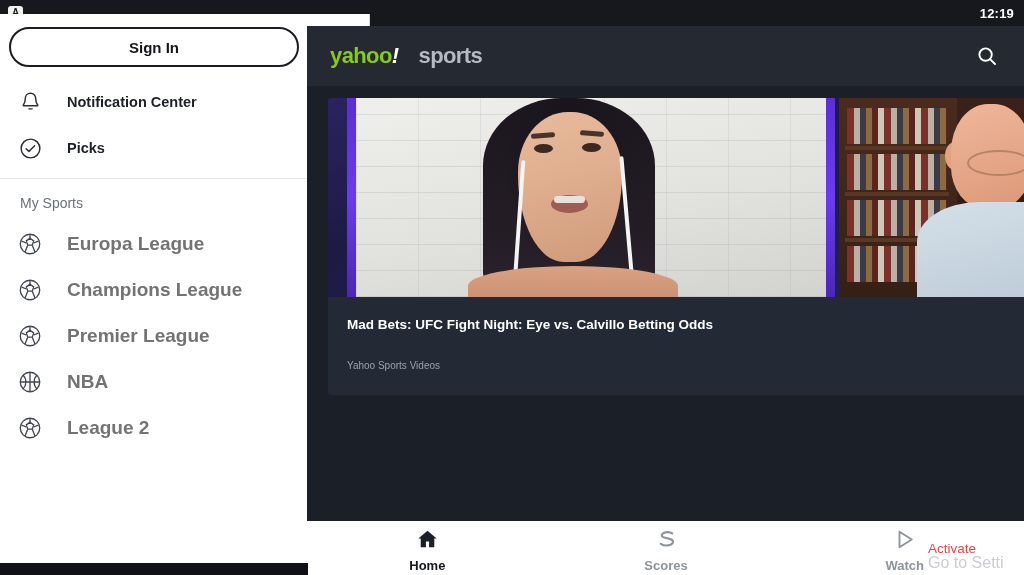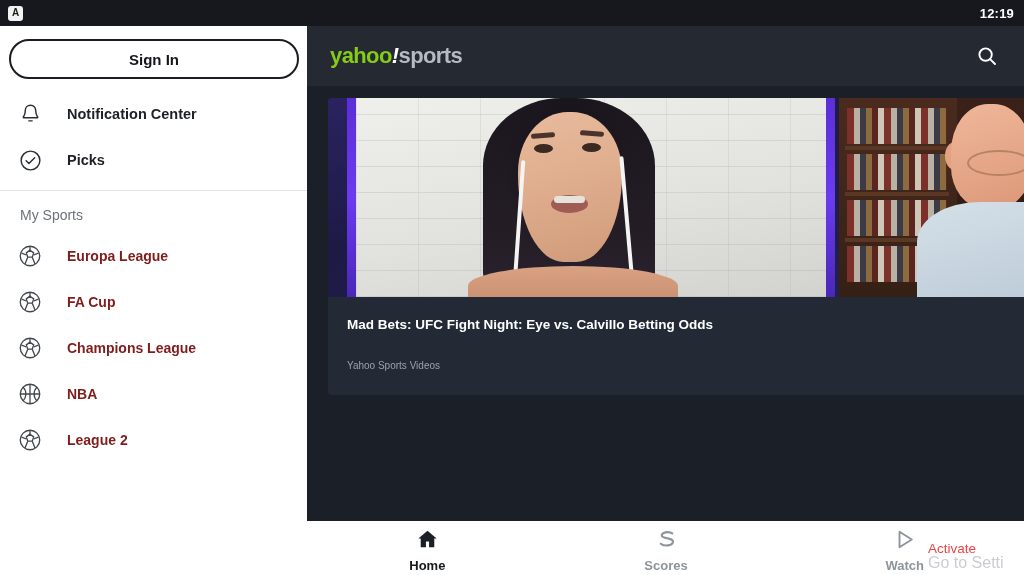--- a/index.html
+++ b/index.html
@@ -24,21 +24,21 @@
     width: 15px; height: 15px; border-radius: 3px;
     background: #f2f2f2; color: #1a1a1a;
     font-size: 10px; font-weight: bold;
     display: flex; align-items: center; justify-content: center;
     line-height: 1;
   }
   .clock { color: #ffffff; font-size: 13px; font-weight: bold; letter-spacing: .2px; }
 
   
   .sidebar {
-    position: absolute; top: 26px; left: 0; width: 370px; height: 549px;
+    position: absolute; top: 14px; left: 0; width: 370px; height: 549px;
     background: #ffffff;
     border-right: 1px solid #dcdcdc;
     overflow: hidden;
   }
   .signin-wrap { padding: 13px 9px 12px 9px; }
   .signin-btn {
     width: 290px; height: 40px;
     border: 2px solid #1b1d22; border-radius: 22px;
     background: #ffffff; color: #14161a;
     font-size: 15px; font-weight: bold;
@@ -57,36 +57,36 @@
   }
   .menu-label { font-size: 14.5px; font-weight: bold; color: #1d2026; }
   .divider { height: 1px; background: #e4e4e6; margin: 7px 0 0 0; }
   .section-head {
     font-size: 14px; color: #6d7278; padding: 16px 0 10px 20px; font-weight: normal;
   }
   .sport-row {
     display: flex; align-items: center;
     height: 46px; padding-left: 14px; cursor: pointer;
   }
-  .sport-label { font-size: 14px; font-weight: bold; color: #7f1d1d; }
+  .sport-label { font-size: 19px; font-weight: bold; color: #737373; }
 
   
   .main {
     position: absolute; top: 26px; left: 307px; width: 717px; height: 495px;
     background: #1b1f27; overflow: hidden;
   }
   .appbar {
     height: 60px; display: flex; align-items: center;
     justify-content: space-between; padding: 0 20px 0 23px;
     background: #242932;
   }
   .logo { font-size: 22px; font-weight: bold; letter-spacing: -.6px; }
   .logo .y { color: #84cc16; }
   .logo .bang { color: #ffffff; font-style: italic; }
-  .logo .sp { color: #b6bac2; }
+  .logo .sp { color: #b6bac2; margin-left: 20px; }
   .search-btn { width: 34px; height: 34px; cursor: pointer; display:flex; align-items:center; justify-content:center; }
 
   .card {
     position: absolute; top: 72px; left: 21px; width: 717px;
     background: #232a35;
     border-radius: 3px; overflow: hidden;
   }
   .thumb {
     position: relative; width: 717px; height: 199px;
     background: #10121a; overflow: hidden;
@@ -248,43 +248,43 @@
       <span class="menu-icon">
         <svg width="26" height="26" viewBox="0 0 24 24" fill="none" stroke="#41454c" stroke-width="1.2">
           <circle cx="12" cy="12" r="9"></circle>
           <path d="M12 6.6l3.4 2.5-1.3 4h-4.2l-1.3-4z"></path>
           <path d="M12 3v3.6M4.3 9.3l4.3 1.8M19.7 9.3l-4.3 1.8M7.3 19.6l2.6-6.5M16.7 19.6l-2.6-6.5"></path>
         </svg>
       </span>
       <span class="sport-label">Europa League</span>
     </div>
 
+
+
     <div class="sport-row">
       <span class="menu-icon">
         <svg width="26" height="26" viewBox="0 0 24 24" fill="none" stroke="#41454c" stroke-width="1.2">
           <circle cx="12" cy="12" r="9"></circle>
           <path d="M12 6.6l3.4 2.5-1.3 4h-4.2l-1.3-4z"></path>
           <path d="M12 3v3.6M4.3 9.3l4.3 1.8M19.7 9.3l-4.3 1.8M7.3 19.6l2.6-6.5M16.7 19.6l-2.6-6.5"></path>
         </svg>
       </span>
-      <span class="sport-label">FA Cup</span>
-    </div>
-
+      <span class="sport-label">Champions League</span>
+    </div>
 
     <div class="sport-row">
       <span class="menu-icon">
         <svg width="26" height="26" viewBox="0 0 24 24" fill="none" stroke="#41454c" stroke-width="1.2">
           <circle cx="12" cy="12" r="9"></circle>
           <path d="M12 6.6l3.4 2.5-1.3 4h-4.2l-1.3-4z"></path>
           <path d="M12 3v3.6M4.3 9.3l4.3 1.8M19.7 9.3l-4.3 1.8M7.3 19.6l2.6-6.5M16.7 19.6l-2.6-6.5"></path>
         </svg>
       </span>
-      <span class="sport-label">Champions League</span>
-    </div>
-
+      <span class="sport-label">Premier League</span>
+    </div>
 
     <div class="sport-row">
       <span class="menu-icon">
         <svg width="26" height="26" viewBox="0 0 24 24" fill="none" stroke="#41454c" stroke-width="1.2">
           <circle cx="12" cy="12" r="9"></circle>
           <path d="M3 12h18M12 3v18"></path>
           <path d="M5.5 5.5c3.6 3.6 3.6 9.4 0 13M18.5 5.5c-3.6 3.6-3.6 9.4 0 13"></path>
         </svg>
       </span>
       <span class="sport-label">NBA</span>

